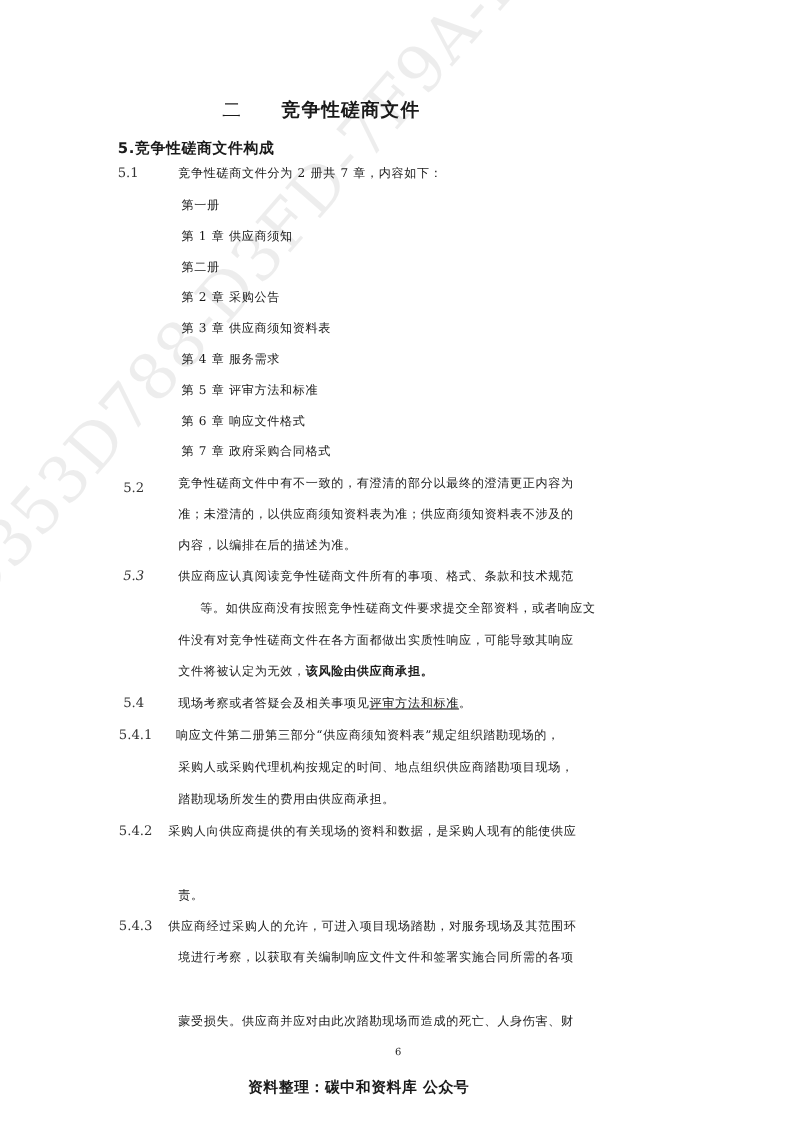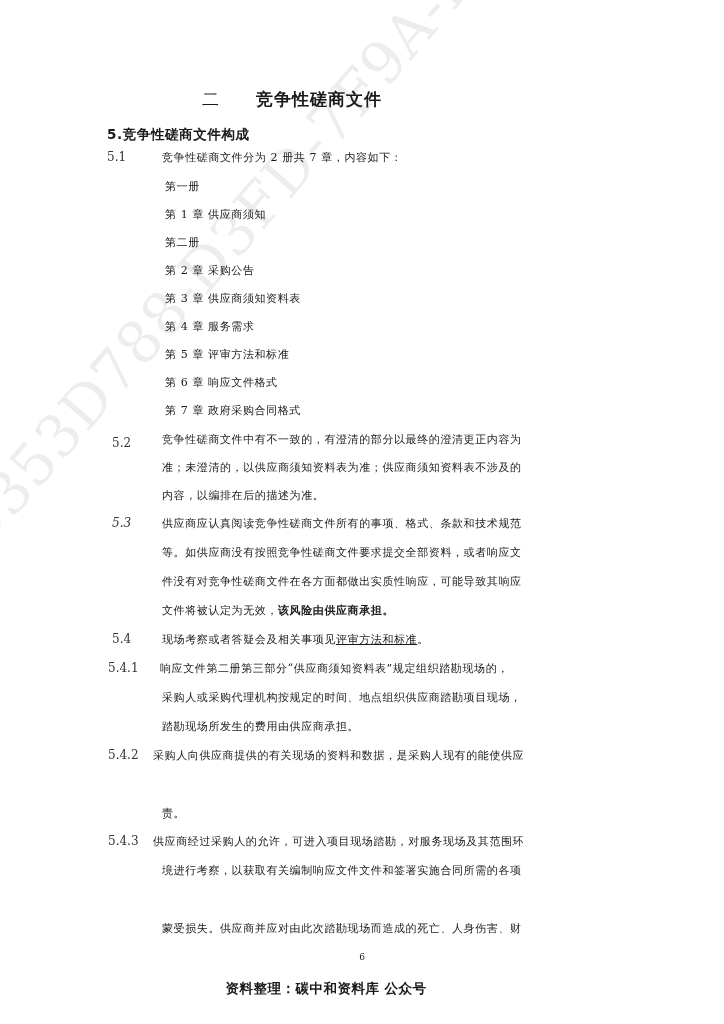--- a/index.html
+++ b/index.html
@@ -61,21 +61,21 @@
   <div class="line toc" style="top:375px;">第 6 章 响应文件格式</div>
   <div class="line toc" style="top:403px;">第 7 章 政府采购合同格式</div>
 
   <div class="num-label" style="left:112px; top:436px;">5.2</div>
   <div class="line body-line" style="top:432px;">竞争性磋商文件中有不一致的，有澄清的部分以最终的澄清更正内容为</div>
   <div class="line body-line" style="top:460px;">准；未澄清的，以供应商须知资料表为准；供应商须知资料表不涉及的</div>
   <div class="line body-line" style="top:488px;">内容，以编排在后的描述为准。</div>
 
   <div class="num-label" style="left:112px; top:516px;font-style:italic;">5.3</div>
   <div class="line body-line" style="top:516px;">供应商应认真阅读竞争性磋商文件所有的事项、格式、条款和技术规范</div>
-  <div class="line body-line" style="top:545px;">等。如供应商没有按照竞争性磋商文件要求提交全部资料，或者响应文</div>
+  <div class="line body-line" style="top:545px;margin-left:20px;">等。如供应商没有按照竞争性磋商文件要求提交全部资料，或者响应文</div>
   <div class="line body-line" style="top:574px;">件没有对竞争性磋商文件在各方面都做出实质性响应，可能导致其响应</div>
   <div class="line body-line" style="top:603px;">
     <span>文件将被认定为无效，</span><span class="bold">该风险由供应商承担。</span>
   </div>
 
   <div class="num-label" style="left:112px; top:632px;">5.4</div>
   <div class="line body-line" style="top:632px;">
     <span>现场考察或者答疑会及相关事项见</span><span class="ul">评审方法和标准</span><span>。</span>
   </div>
 

